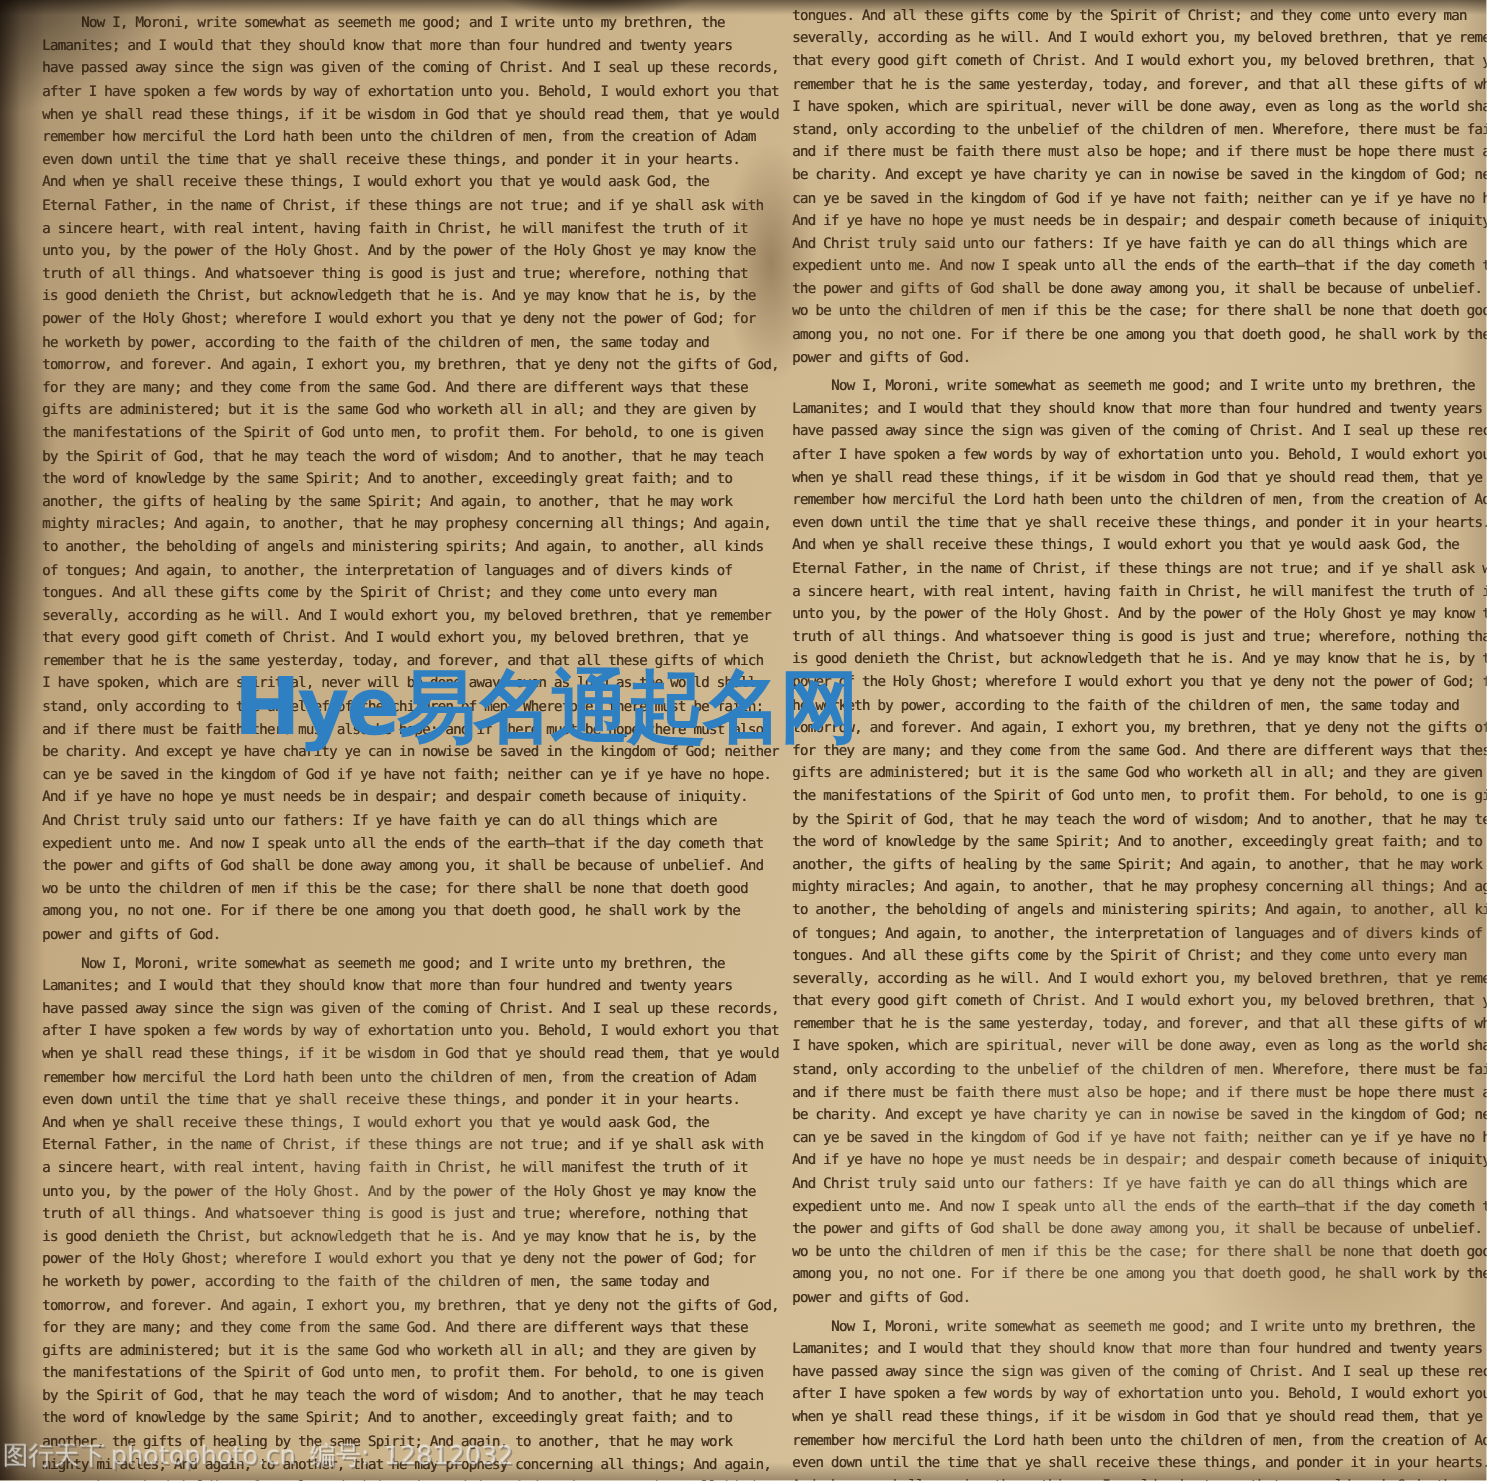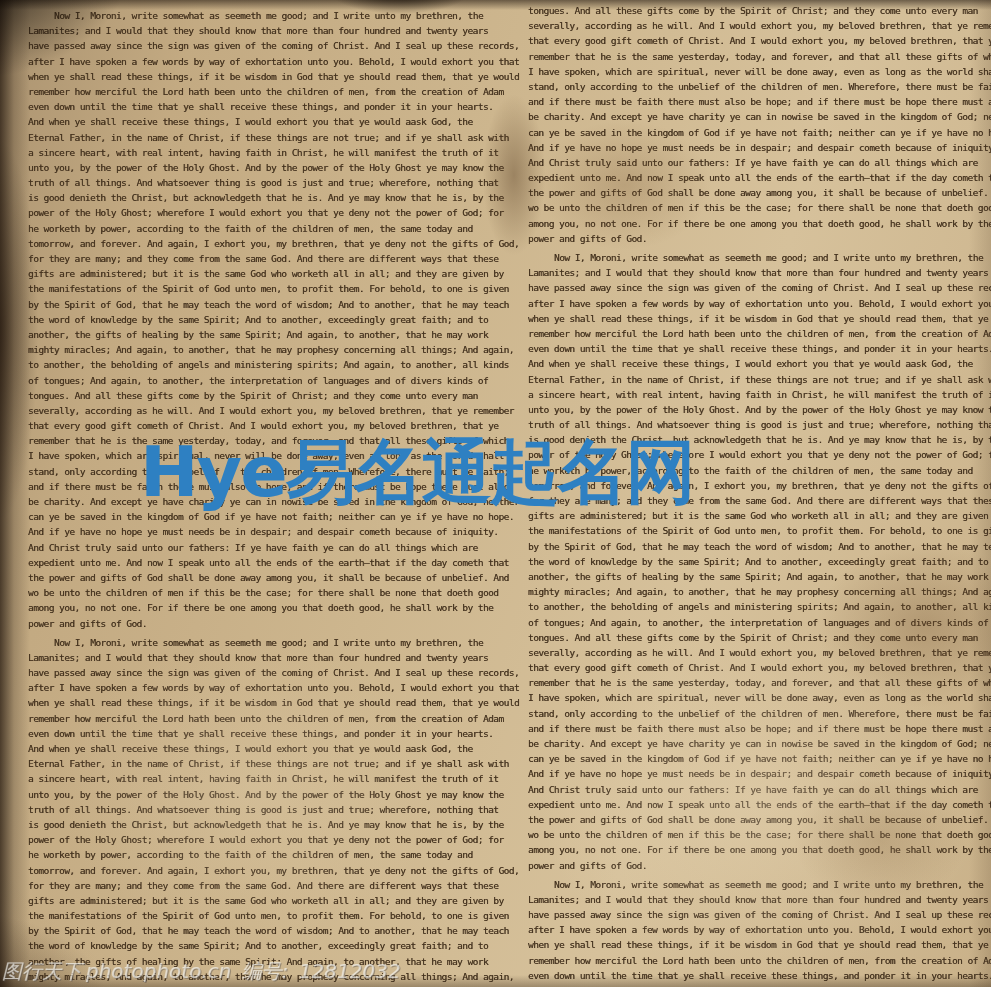--- a/index.html
+++ b/index.html
@@ -51,45 +51,44 @@
       linear-gradient(to top, rgba(40,25,12,0.32) 0px, rgba(40,25,12,0) 12px),
       linear-gradient(to left, rgba(60,40,20,0.16) 0px, rgba(60,40,20,0) 22px),
       radial-gradient(ellipse 300px 240px at 760px 800px, rgba(246,232,202,0.26), rgba(246,232,202,0) 75%),
       radial-gradient(ellipse 260px 200px at 250px 790px, rgba(240,224,192,0.20), rgba(240,224,192,0) 75%),
       radial-gradient(ellipse 130% 120% at 55% 45%, rgba(0,0,0,0) 55%, rgba(66,45,23,0.26) 100%);
   }
 
   
   .wm-center {
     position: absolute;
-    left: 140px;
+    left: 156px;
     top: 424px;
     z-index: 3;
     font-family: "DejaVu Sans", sans-serif;
     font-weight: bold;
-    font-size: 70px;
+    font-size: 53px;
     line-height: 96px;
     letter-spacing: -2px;
     color: #2e80c2;
     white-space: nowrap;
   }
 
   
   .wm-bottom {
     position: absolute;
     left: 2px;
     top: 960px;
     z-index: 3;
     font-family: "DejaVu Sans", sans-serif;
-    font-size: 20px;
+    font-size: 17px;
     line-height: 22px;
     color: rgba(240,240,238,0.62);
     text-shadow: 1px 1px 0 rgba(90,85,80,0.45), -0.5px -0.5px 0 rgba(255,255,255,0.22);
     white-space: nowrap;
-    font-style: italic;
   }
   .wm-bottom span { margin-right: 4px; }
 </style>
 </head>
 <body>
 
 <div id="screen">
 
   <div class="column left">
       <div class="para">

